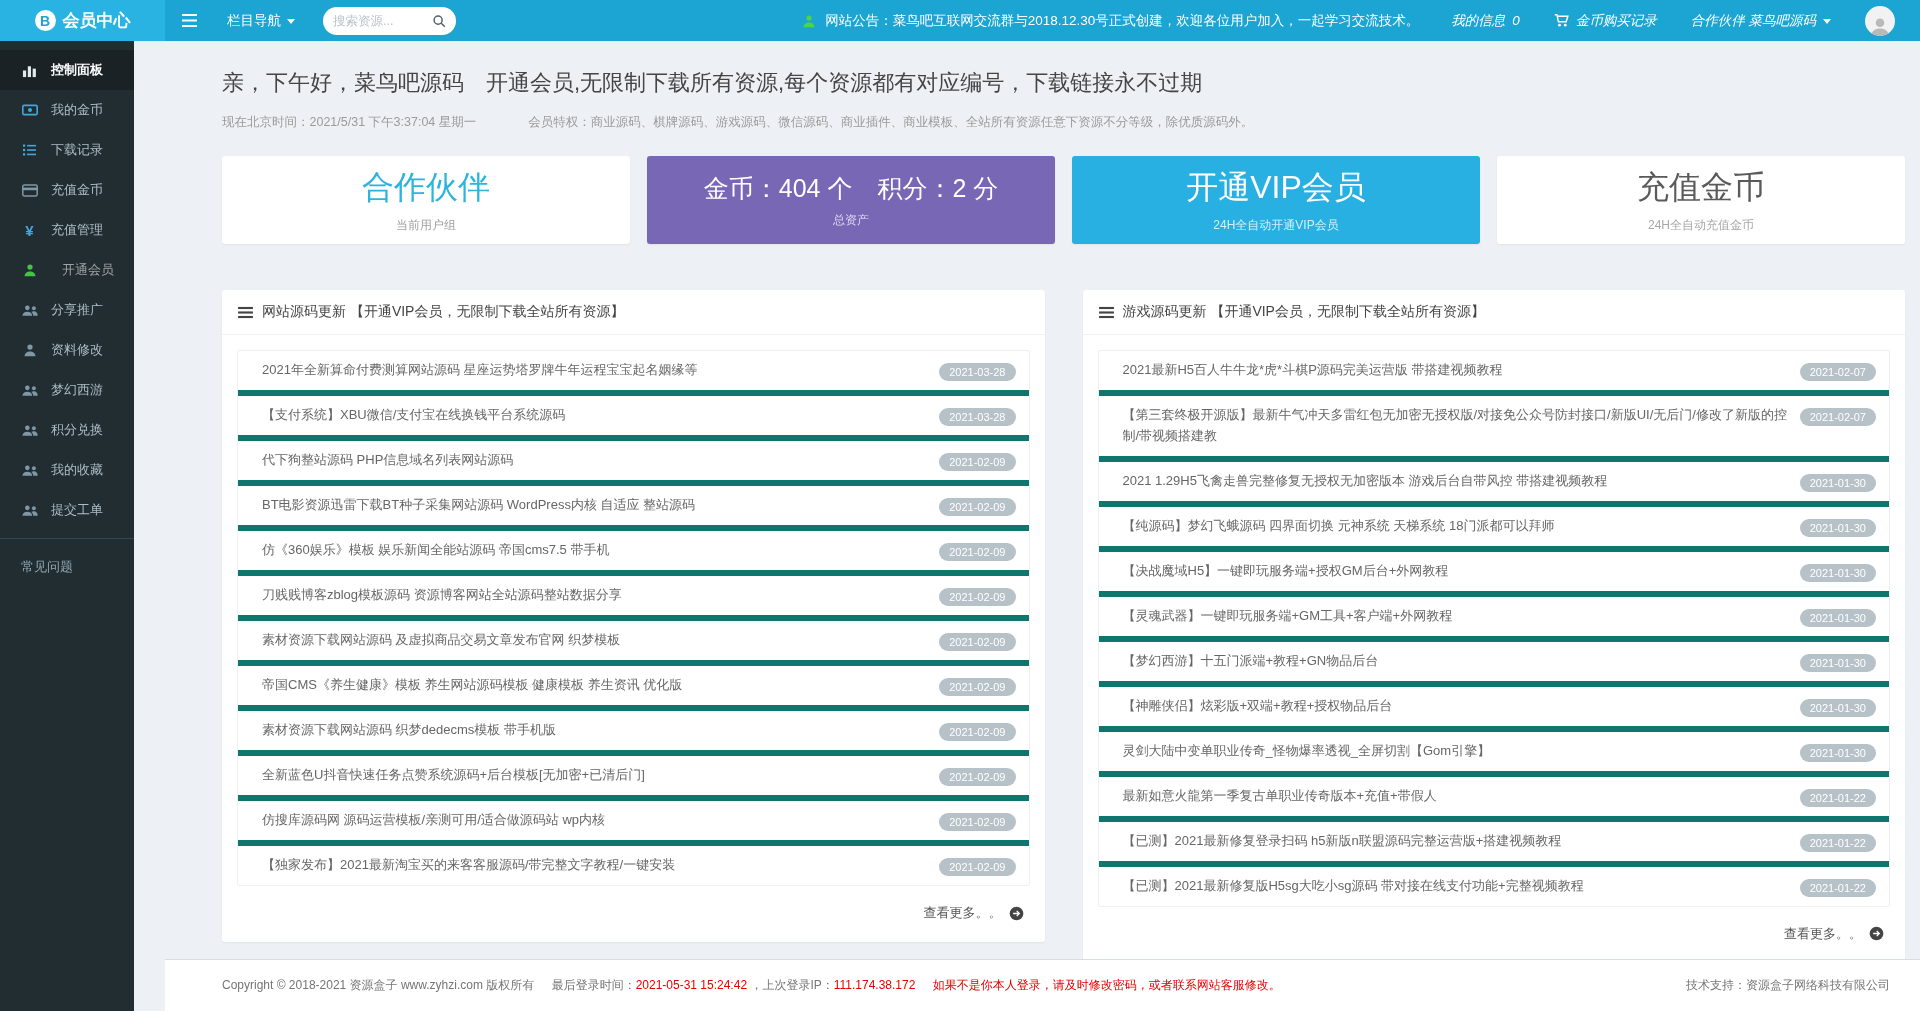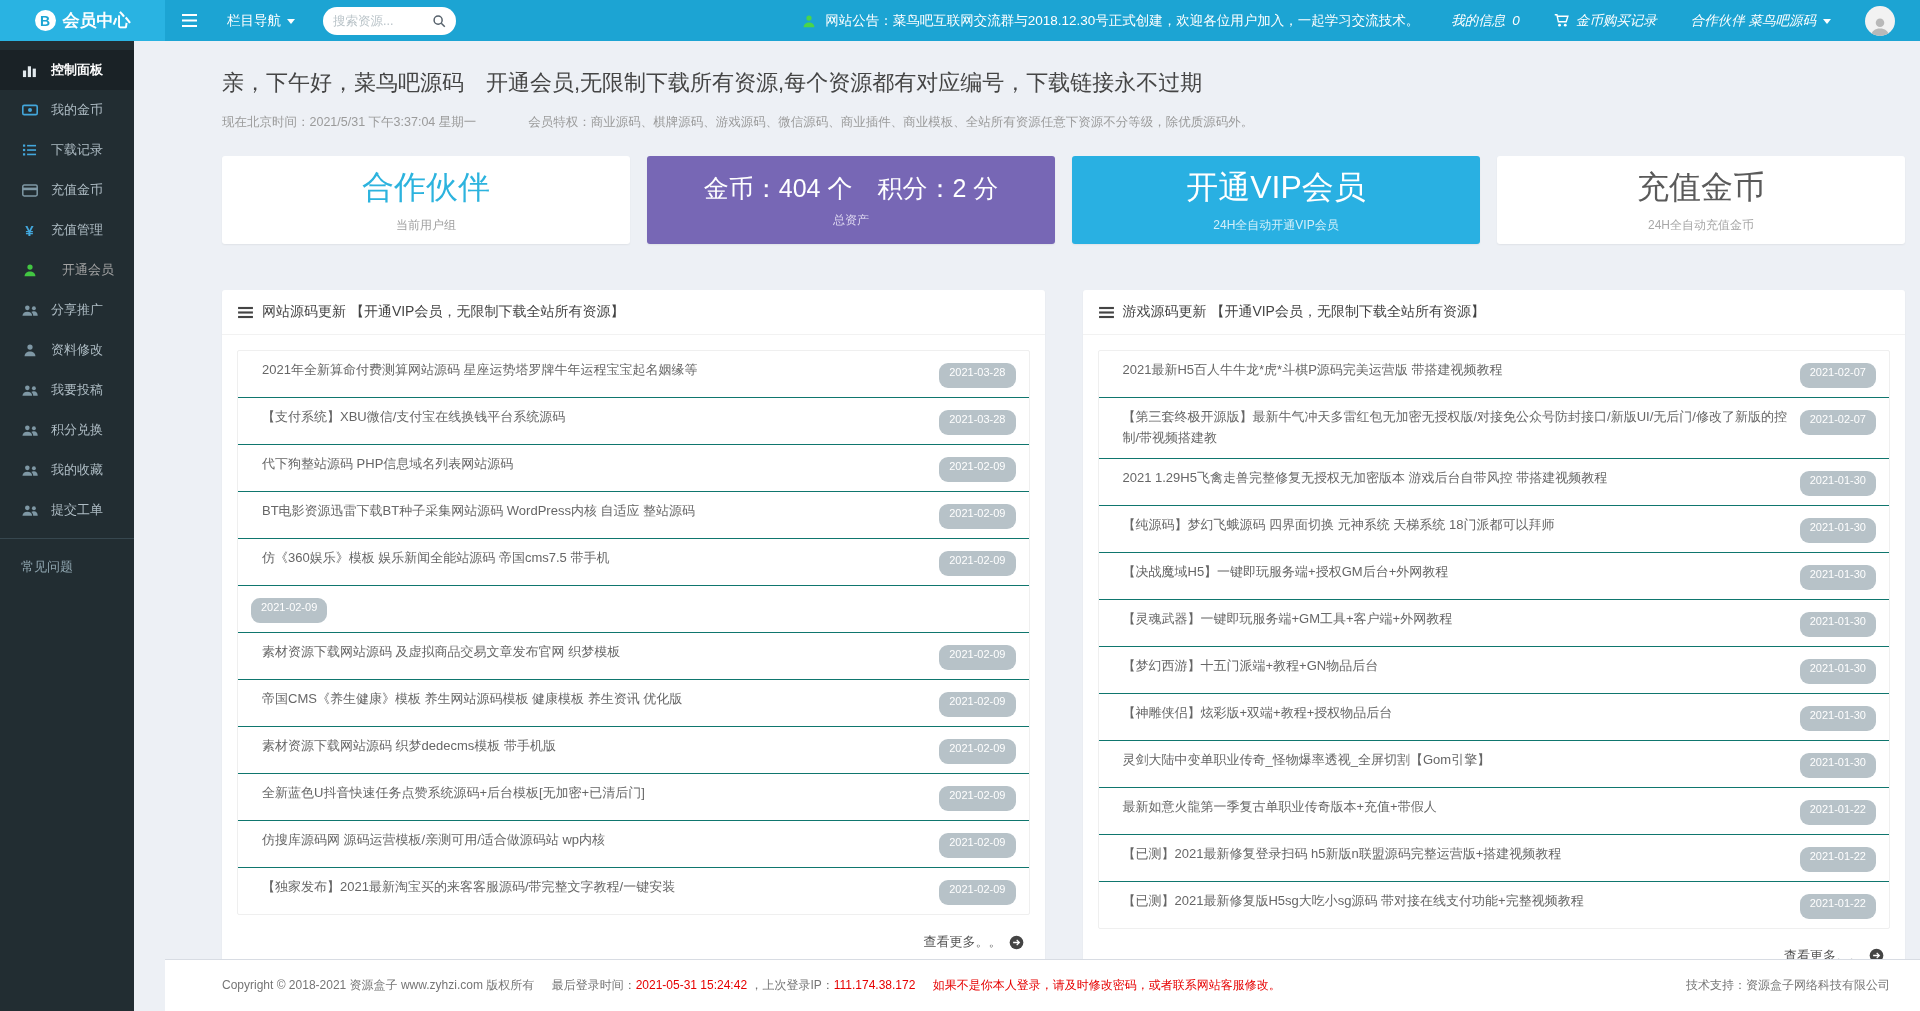--- a/index.html
+++ b/index.html
@@ -57,24 +57,24 @@
   .card.vip .c-sub { color:#d3f0fa; }
   .card.recharge { cursor:pointer; }
   .card.recharge .c-title { color:#5a5a5a; }
   .card.recharge .c-sub { color:#a8a8a8; }
 
   .panels { display:flex; gap:38px; margin-top:46px; align-items:flex-start; }
   .panel { flex:1; background:#fff; border-radius:3px; box-shadow:0 1px 2px rgba(0,0,0,.06); padding-bottom:12px; }
   .panel-header { padding:13px 16px; border-bottom:1px solid #f2f2f2; color:#444; font-size:14px; display:flex; align-items:center; gap:9px; }
   .panel-header .ph-icon { color:#444; display:flex; }
   .panel-list { margin:15px 15px 0; border:1px solid #efefef; border-radius:2px; }
-  .panel-row { display:flex; align-items:flex-start; padding:9px 13px; gap:12px; border-bottom:1px solid #0f766e; }
+  .panel-row { display:flex; align-items:flex-start; padding:9px 13px; gap:12px; border-bottom:6px solid #0f766e; }
   .panel-row:last-child { border-bottom:0; }
   .row-title { flex:1; color:#666; font-size:13px; line-height:1.6; padding-left:11px; cursor:pointer; }
-  .row-badge { background:#b7c2c8; color:#fff; font-size:11px; line-height:1; padding:4px 10px 10px; border-radius:9px; white-space:nowrap; margin-top:3px; }
+  .row-badge { background:#b7c2c8; color:#fff; font-size:11px; line-height:1; padding:4px 10px 3px; border-radius:9px; white-space:nowrap; margin-top:3px; }
   .panel-more { display:flex; justify-content:flex-end; align-items:center; gap:7px; padding:18px 21px 8px; color:#555; font-size:13px; cursor:pointer; }
   .more-icon { display:flex; }
 
   
   .footer { position:absolute; left:165px; right:0; bottom:0; height:52px; background:#fff; border-top:1px solid #d8dce3; display:flex; align-items:center; justify-content:space-between; padding:0 30px 0 57px; font-size:12px; color:#757575; white-space:nowrap; }
   .footer .seg { margin-left:14px; }
   .footer .red { color:#e60000; }
 </style>
 </head>
 <body>
@@ -225,21 +225,21 @@
       </div>
       <div class="side-item">
         <span class="s-icon">
           <svg width="16" height="13" viewBox="0 0 18 14">
             <circle cx="6" cy="4" r="2.6" fill="currentColor"></circle>
             <path d="M.5 13c0-3 2.4-4.7 5.5-4.7S11.5 10 11.5 13z" fill="currentColor"></path>
             <circle cx="13.4" cy="4.4" r="2.2" fill="currentColor"></circle>
             <path d="M12.6 13c0-2.3-.9-3.6-2.2-4.4.8-.5 1.8-.7 2.9-.7 2.6 0 4.4 1.7 4.4 5.1z" fill="currentColor"></path>
           </svg>
         </span>
-        <span class="s-label">我要投稿</span>
+        <span class="s-label">梦幻西游</span>
       </div>
       <div class="side-item">
         <span class="s-icon">
           <svg width="16" height="13" viewBox="0 0 18 14">
             <circle cx="6" cy="4" r="2.6" fill="currentColor"></circle>
             <path d="M.5 13c0-3 2.4-4.7 5.5-4.7S11.5 10 11.5 13z" fill="currentColor"></path>
             <circle cx="13.4" cy="4.4" r="2.2" fill="currentColor"></circle>
             <path d="M12.6 13c0-2.3-.9-3.6-2.2-4.4.8-.5 1.8-.7 2.9-.7 2.6 0 4.4 1.7 4.4 5.1z" fill="currentColor"></path>
           </svg>
         </span>
@@ -325,20 +325,21 @@
           </div>
           <div class="panel-row">
             <a class="row-title">BT电影资源迅雷下载BT种子采集网站源码 WordPress内核 自适应 整站源码</a>
             <span class="row-badge">2021-02-09</span>
           </div>
           <div class="panel-row">
             <a class="row-title">仿《360娱乐》模板 娱乐新闻全能站源码 帝国cms7.5 带手机</a>
             <span class="row-badge">2021-02-09</span>
           </div>
           <div class="panel-row">
+            <a class="row-title">刀贱贱博客zblog模板源码 资源博客网站全站源码整站数据分享</a>
             <span class="row-badge">2021-02-09</span>
           </div>
           <div class="panel-row">
             <a class="row-title">素材资源下载网站源码 及虚拟商品交易文章发布官网 织梦模板</a>
             <span class="row-badge">2021-02-09</span>
           </div>
           <div class="panel-row">
             <a class="row-title">帝国CMS《养生健康》模板 养生网站源码模板 健康模板 养生资讯 优化版</a>
             <span class="row-badge">2021-02-09</span>
           </div>

